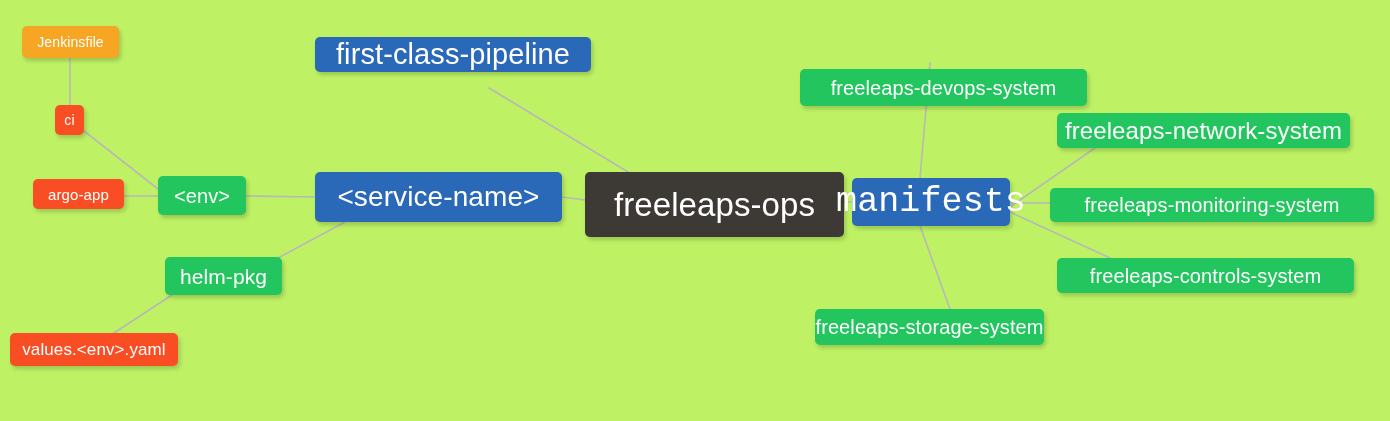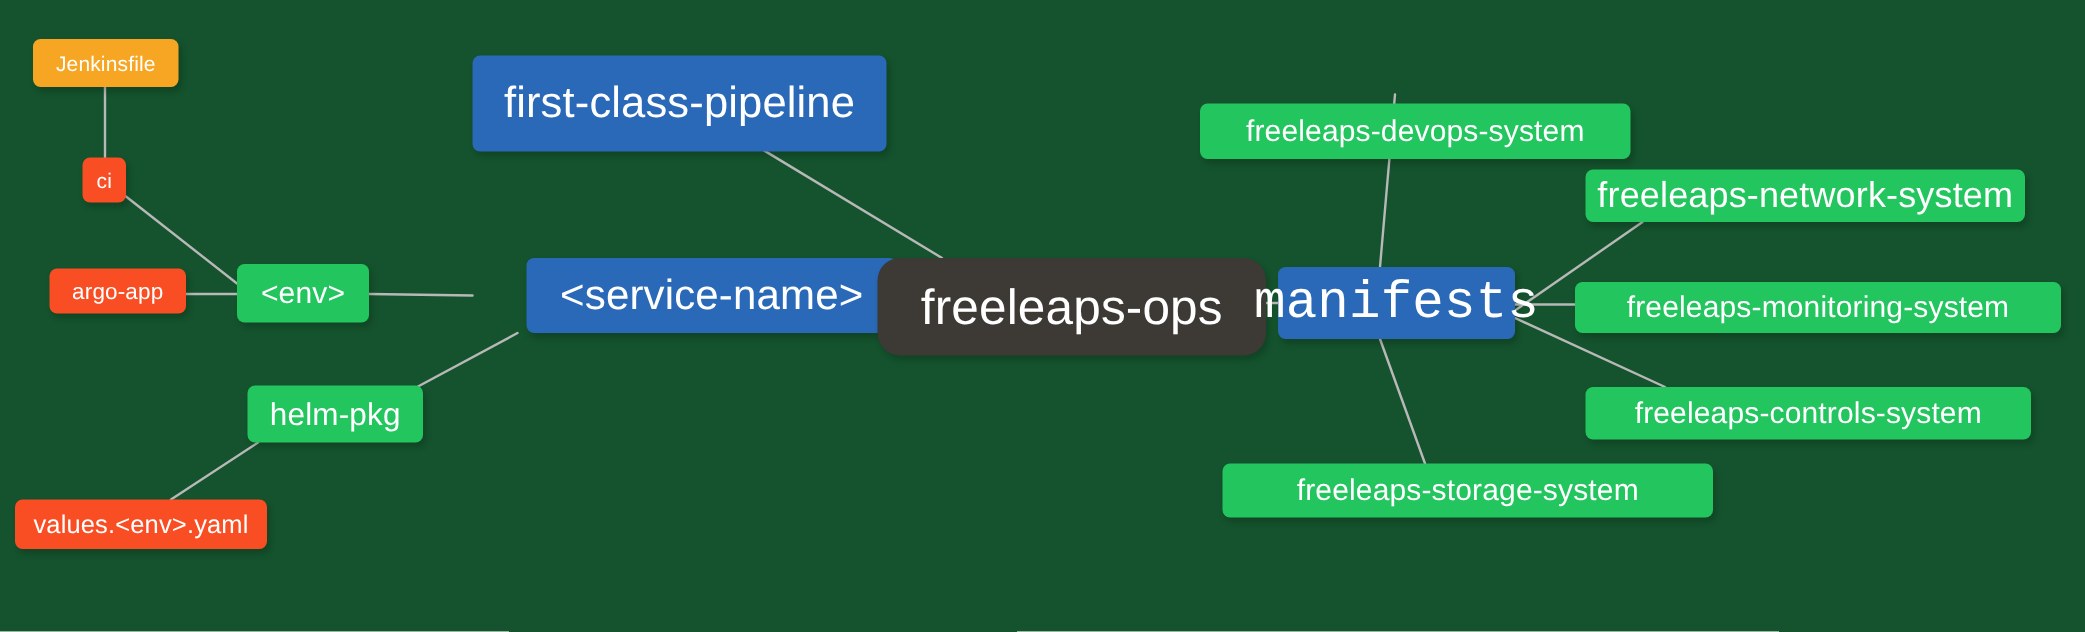--- a/index.html
+++ b/index.html
@@ -9,21 +9,21 @@
     background: #ffffff;
   }
   body {
     font-family: "Liberation Sans", sans-serif;
     -webkit-font-smoothing: antialiased;
   }
   #canvas {
     position: relative;
     width: 1390px;
     height: 421px;
-    background: #14532d;
+    background: #bef264;
     overflow: hidden;
   }
   #edges {
     position: absolute;
     left: 0;
     top: 0;
     width: 1390px;
     height: 421px;
     pointer-events: none;
   }
@@ -79,41 +79,41 @@
       </div>
       <div class="node" style="left: 158px; top: 176px; width: 88px; height: 39px; background: rgb(34, 197, 94); font-size: 20px;">
         <span>&lt;env&gt;</span>
       </div>
       <div class="node" style="left: 148px; top: 257px; width: 117px; height: 38px; background: rgb(34, 197, 94); font-size: 21px; margin-left: 17px;">
         <span>helm-pkg</span>
       </div>
       <div class="node" style="left: 10px; top: 333px; width: 168px; height: 33px; background: rgb(249, 78, 35); font-size: 17px;">
         <span>values.&lt;env&gt;.yaml</span>
       </div>
-      <div class="node" style="left: 315px; top: 37px; width: 276px; height: 64px; background: rgb(42, 104, 184); font-size: 29px;">
+      <div class="node" style="left: 315px; top: 37px; width: 276px; height: 35px; background: rgb(42, 104, 184); font-size: 29px;">
         <span>first-class-pipeline</span>
       </div>
-      <div class="node" style="left: 315px; top: 172px; width: 247px; height: 50px; background: rgb(42, 104, 184); font-size: 28px; margin-left: 36px;">
+      <div class="node" style="left: 315px; top: 172px; width: 247px; height: 50px; background: rgb(42, 104, 184); font-size: 28px;">
         <span>&lt;service-name&gt;</span>
       </div>
-      <div class="node" style="left: 585px; top: 172px; width: 259px; height: 65px; background: rgb(61, 57, 53); font-size: 33px; border-radius: 15px;">
+      <div class="node" style="left: 585px; top: 172px; width: 259px; height: 65px; background: rgb(61, 57, 53); font-size: 33px;">
         <span>freeleaps-ops</span>
       </div>
       <div class="node" style="left: 852px; top: 178px; width: 158px; height: 48px; background: rgb(42, 104, 184); font-size: 35px; font-family: Liberation Mono, monospace;">
         <span>manifests</span>
       </div>
       <div class="node" style="left: 800px; top: 26px; width: 287px; height: 37px; background: rgb(34, 197, 94); font-size: 20px; margin-top: 43px;">
         <span>freeleaps-devops-system</span>
       </div>
       <div class="node" style="left: 1057px; top: 113px; width: 293px; height: 35px; background: rgb(34, 197, 94); font-size: 24px;">
         <span>freeleaps-network-system</span>
       </div>
       <div class="node" style="left: 1050px; top: 188px; width: 324px; height: 34px; background: rgb(34, 197, 94); font-size: 20px;">
         <span>freeleaps-monitoring-system</span>
       </div>
       <div class="node" style="left: 1057px; top: 258px; width: 297px; height: 35px; background: rgb(34, 197, 94); font-size: 20px;">
         <span>freeleaps-controls-system</span>
       </div>
-      <div class="node" style="left: 815px; top: 309px; width: 327px; height: 36px; background: rgb(34, 197, 94); font-size: 20px;">
+      <div class="node" style="left: 815px; top: 309px; width: 229px; height: 36px; background: rgb(34, 197, 94); font-size: 20px;">
         <span>freeleaps-storage-system</span>
       </div>
     </div>
 </div>
 
 </body></html>

